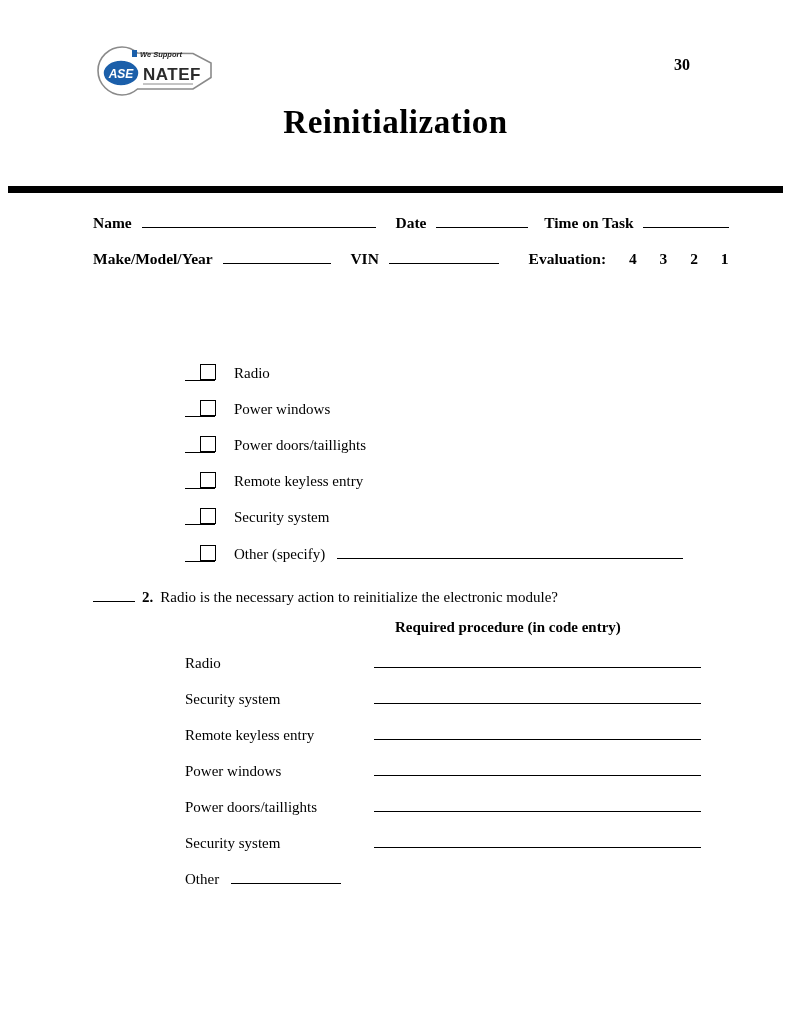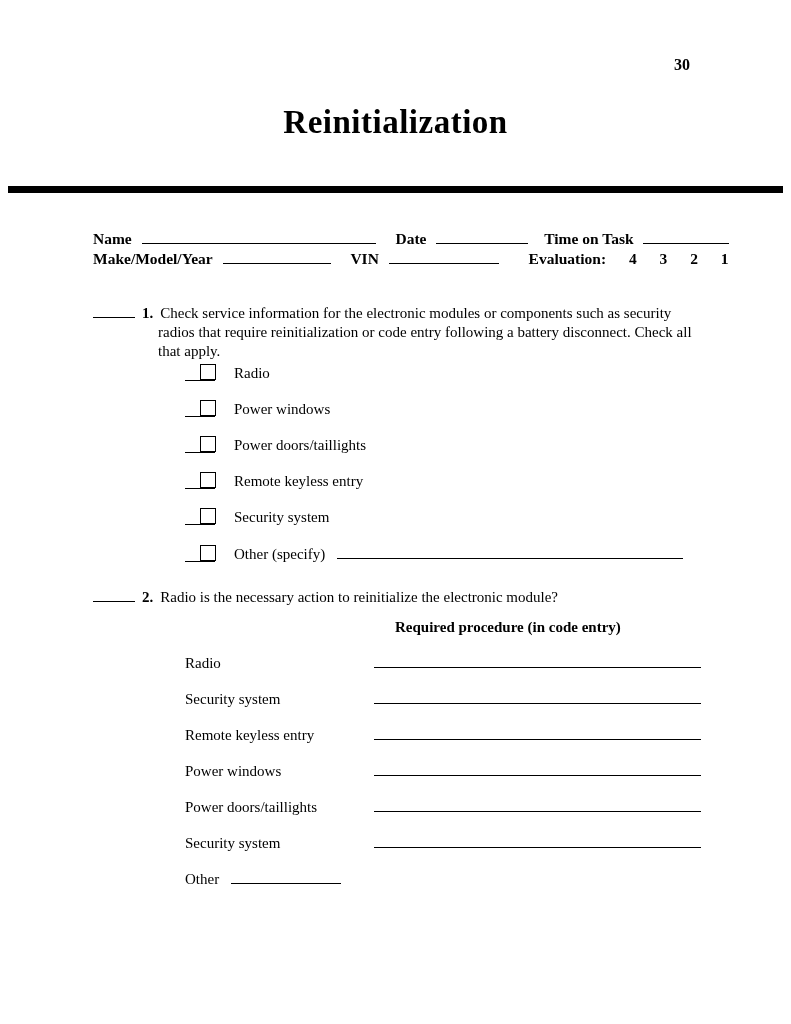--- a/index.html
+++ b/index.html
@@ -16,21 +16,21 @@
   .line {
     display:inline-block; border-bottom:1.3px solid #000;
     height:1.05em; vertical-align:baseline;
   }
   .page-number { left:674px; top:56px; font-size:16px; font-weight:bold; }
   .title { left:0; top:104px; width:100%; font-size:33px; font-weight:bold; letter-spacing:0.5px; }
   .task { left:0; top:144px; width:100%; font-size:15px; line-height:18px; }
   .rule { left:8px; top:186px; width:775px; height:7px; background:#000; }
 
   .formrow { font-size:15.5px; white-space:nowrap; }
-  .row1 { left:93px; top:228px; }
+  .row1 { left:93px; top:212px; }
   .row2 { left:93px; top:248px; }
   .lbl { font-weight:bold; }
   .gap16 { margin-left:16px; }
   .gap12 { margin-left:12px; }
   .eval-num { font-weight:bold; margin-left:19px; }
 
   .question { font-size:15px; line-height:19px; }
   .q1 { left:93px; top:302px; width:608px; }
   .q2 { left:93px; top:586px; width:650px; }
   .hang { padding-left:65px; text-indent:-65px; }
@@ -56,20 +56,31 @@
   .other-label { display:inline; }
   .other-line { width:110px; margin-left:8px; }
 </style>
 </head>
 <body>
 
 <div class="page">
 
   <div class="abs page-number">30</div>
 
+  <div class="abs" style="left:90px; top:40px; width:128px; height:64px;">
+    <svg width="128" height="64" viewBox="0 0 128 64">
+      <path d="M32,7 C19,7 8,17.5 8,30.5 C8,44 19,55 32,55 C38,55 43.5,52.5 47.5,49 L103,49 L121,37.5 L121,23 L103,13.5 L47.5,13 C43.5,9.5 38,7 32,7 Z" fill="#ffffff" stroke="#8a8a8a" stroke-width="1.6"></path>
+      <rect x="42" y="10" width="5" height="7" fill="#1b5faa"></rect>
+      <text x="50" y="17" font-size="7.5" font-style="italic" font-weight="bold" font-family="Liberation Sans, sans-serif" fill="#222">We Support</text>
+      <ellipse cx="31" cy="33" rx="18" ry="13" fill="#1b5faa" stroke="#ffffff" stroke-width="1.5"></ellipse>
+      <text x="31" y="37.5" font-size="12" font-style="italic" font-weight="bold" text-anchor="middle" font-family="Liberation Sans, sans-serif" fill="#ffffff">ASE</text>
+      <text x="53" y="40" font-size="17" font-weight="bold" font-family="Liberation Sans, sans-serif" fill="#2b2b2b" letter-spacing="0.5">NATEF</text>
+      <line x1="53" y1="44" x2="103" y2="44" stroke="#8a8a8a" stroke-width="1"></line>
+    </svg>
+  </div>
 
   <div class="abs title center">Reinitialization</div>
 
   <div class="abs task center">
   </div>
 
   <div class="abs rule"></div>
 
   <div class="abs formrow row1">
     <span class="lbl">Name</span>
@@ -85,23 +96,20 @@
     <span class="line" style="width:108px; margin-left:6px;"></span>
     <span class="lbl gap16">VIN</span>
     <span class="line" style="width:110px; margin-left:6px;"></span>
     <span class="lbl" style="margin-left:26px;">Evaluation:</span>
     <span class="eval-num">4</span>
     <span class="eval-num">3</span>
     <span class="eval-num">2</span>
     <span class="eval-num">1</span>
   </div>
 
-  <div class="abs question q1">
-    <p class="hang"><span class="line score-line"></span><span class="qnum">1.</span><span>Check service information for the electronic modules or components such as security radios that require reinitialization or code entry following a battery disconnect.  Check all that apply.</span></p>
-  </div>
 
   <div class="abs cb-list">
     <div class="cb-row">
       <span class="cb-wrap"><span class="cb-underline"></span><span class="cb-box"></span></span>
       <span class="cb-label">Radio</span>
     </div>
     <div class="cb-row">
       <span class="cb-wrap"><span class="cb-underline"></span><span class="cb-box"></span></span>
       <span class="cb-label">Power windows</span>
     </div>

